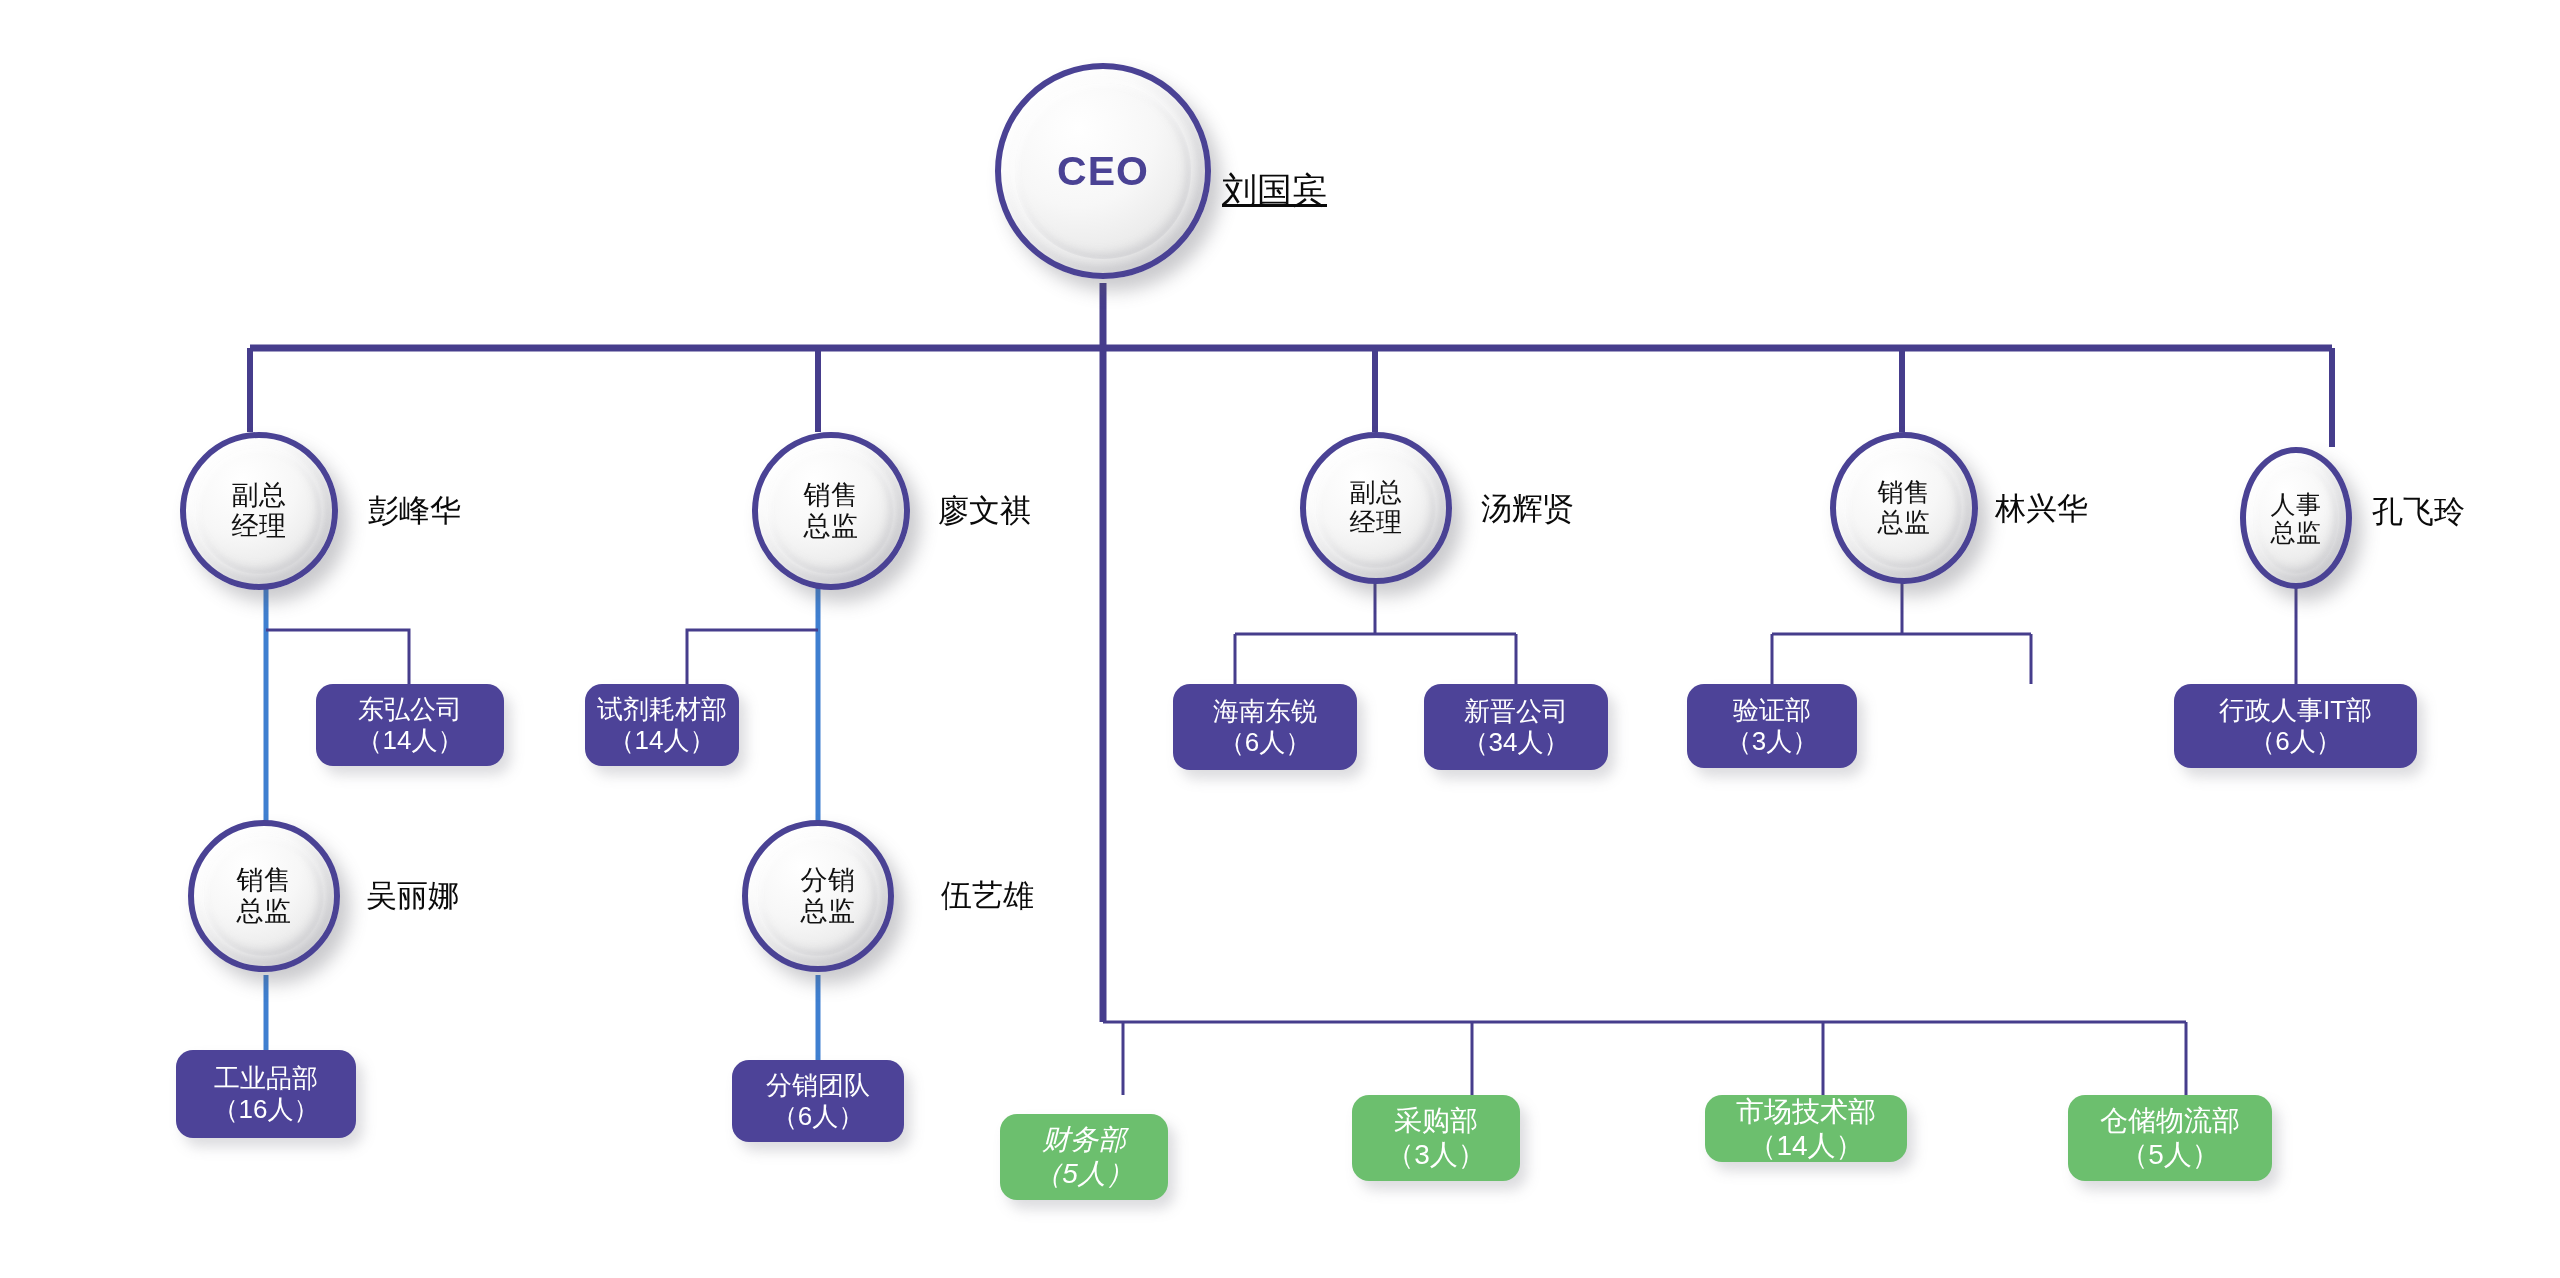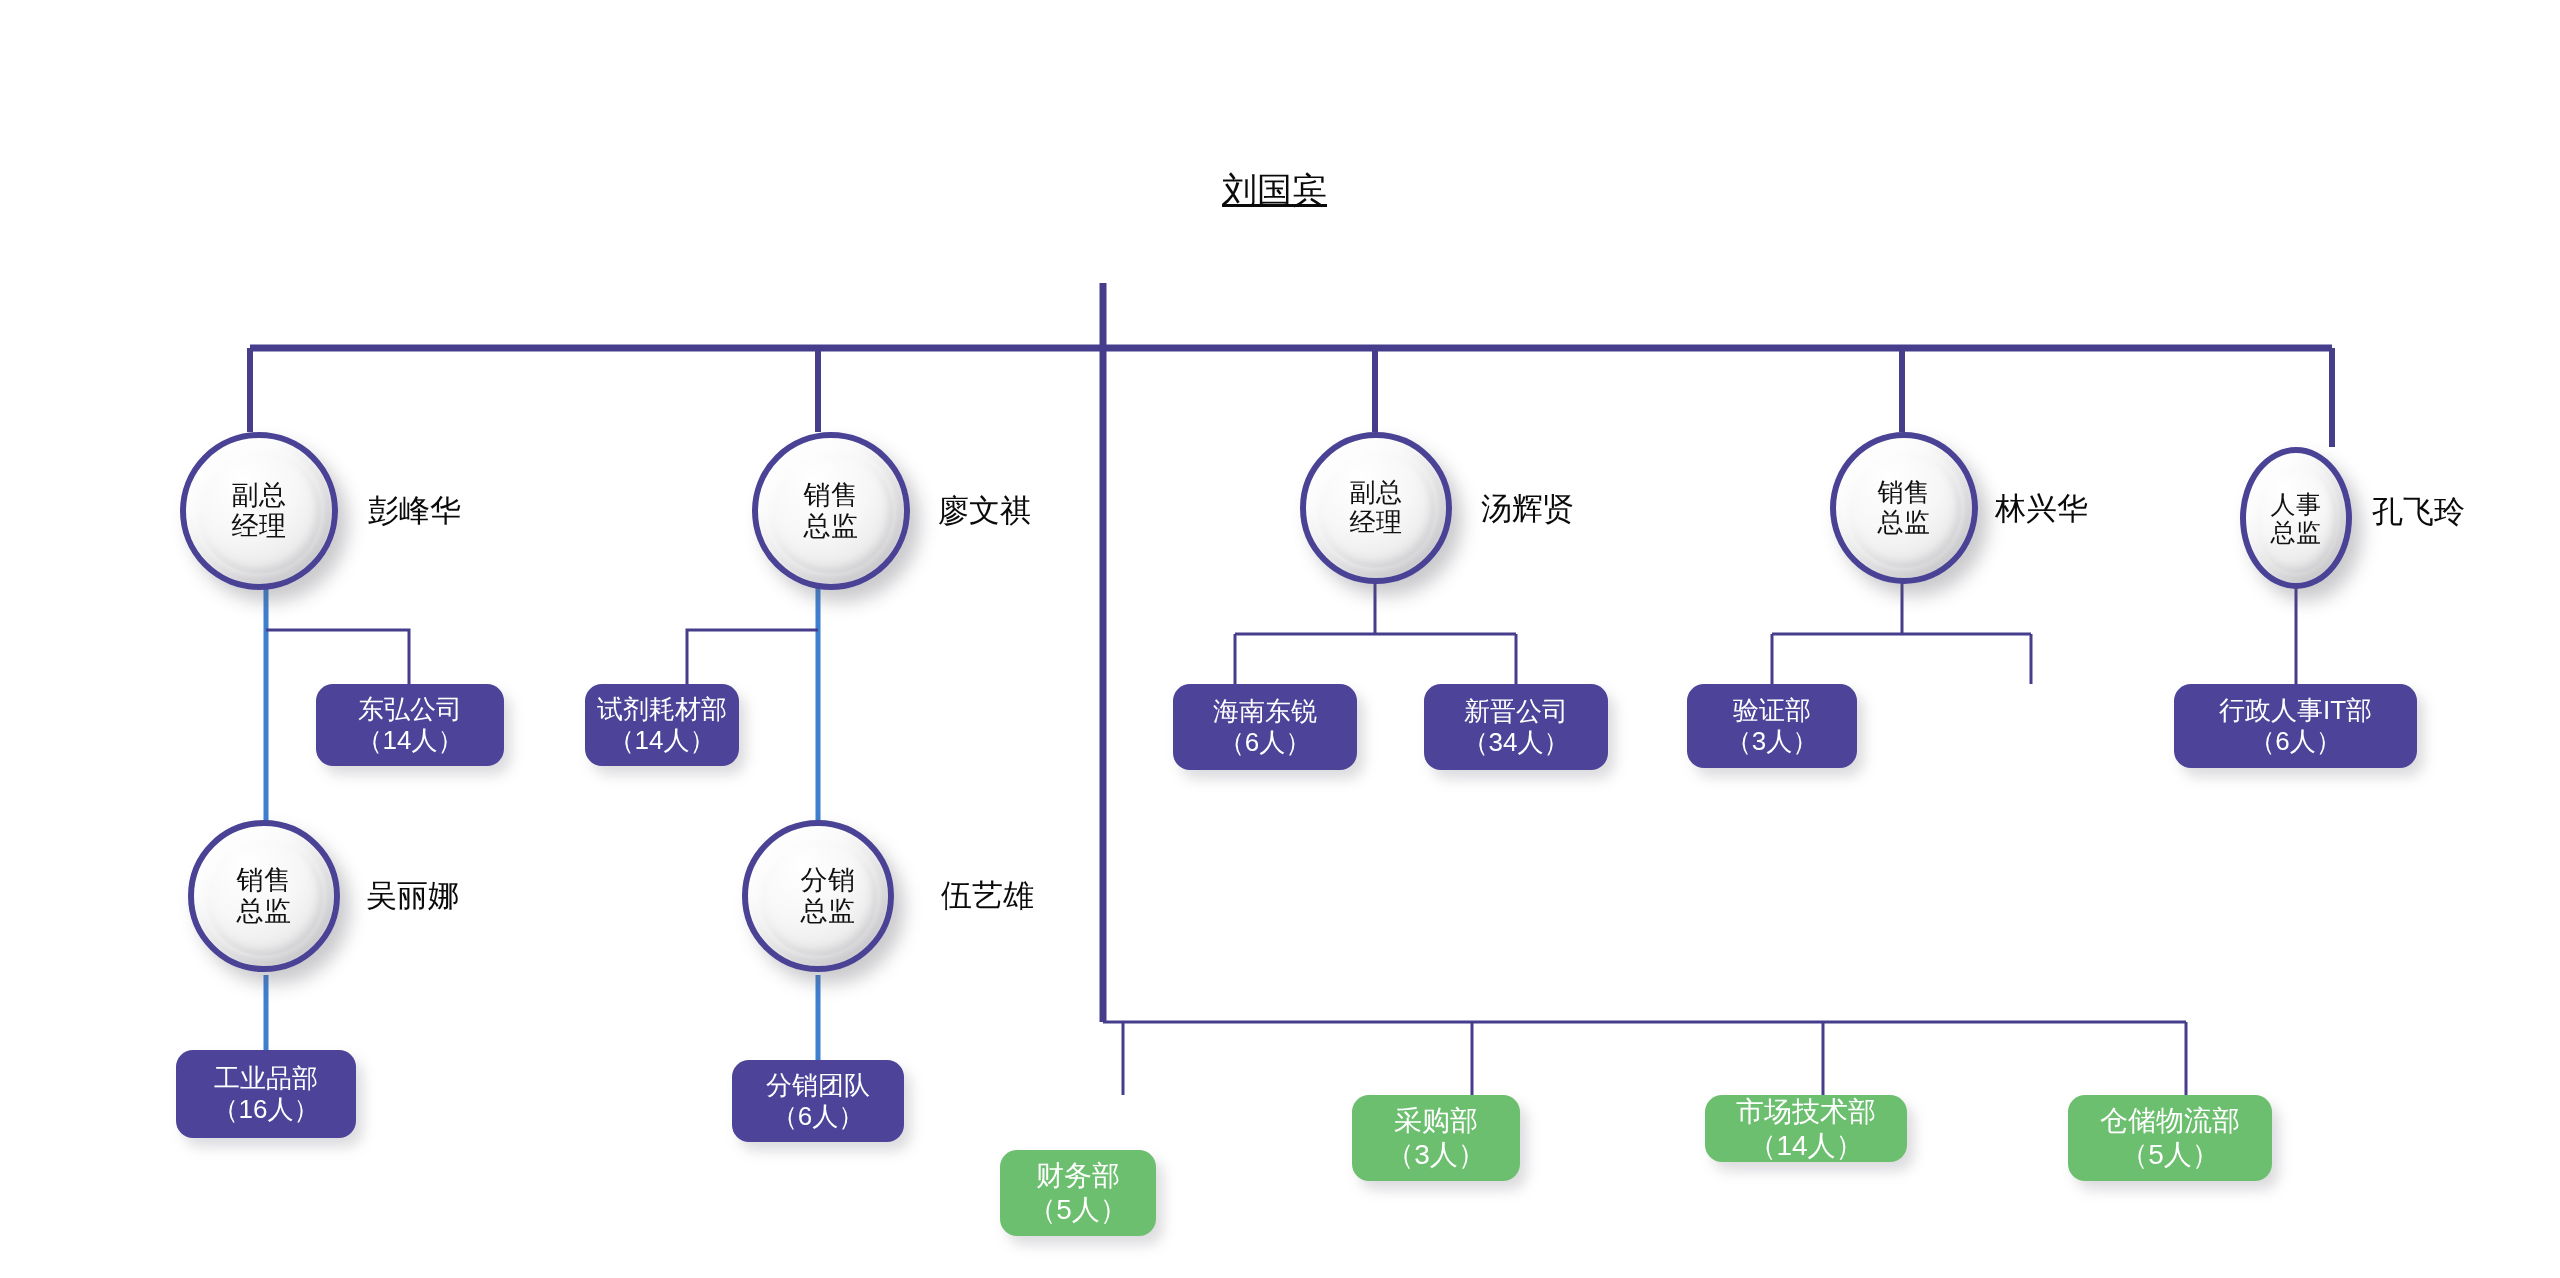--- a/index.html
+++ b/index.html
@@ -163,20 +163,24 @@
 
     <g stroke="#463d8c" fill="none" stroke-width="3" stroke-linecap="butt">
       <path d="M1103 1022 L2186 1022"></path>
       <path d="M1123 1022 L1123 1095"></path>
       <path d="M1472 1022 L1472 1095"></path>
       <path d="M1823 1022 L1823 1095"></path>
       <path d="M2186 1022 L2186 1095"></path>
     </g>
   </svg>
 
+  <div class="node-circle ceo" style="left:995px; top:63px; width:216px; height:216px;">
+    <div class="inner"></div>
+    <div class="label">CEO</div>
+  </div>
   <div class="person-name big" style="left:1222px; top:172px;text-decoration:underline;">刘国宾</div>
 
   <div class="node-circle" style="left:180px; top:432px; width:158px; height:158px;">
     <div class="inner"></div>
     <div class="label" style="font-size:27px;">副总
 经理</div>
   </div>
   <div class="person-name" style="left:368px; top:495px;">彭峰华</div>
 
   <div class="node-circle" style="left:752px; top:432px; width:158px; height:158px;">
@@ -239,21 +243,21 @@
 
   <div class="box purple" style="left:2174px; top:684px; width:243px; height:84px;">行政人事IT部
 （6人）</div>
 
   <div class="box purple" style="left:176px; top:1050px; width:180px; height:88px;">工业品部
 （16人）</div>
 
   <div class="box purple" style="left:732px; top:1060px; width:172px; height:82px;">分销团队
 （6人）</div>
 
-  <div class="box green" style="left:1000px; top:1150px; width:156px; height:86px;">财务部
+  <div class="box green" style="left:1000px; top:1114px; width:168px; height:86px;font-style:italic;">财务部
 （5人）</div>
 
   <div class="box green" style="left:1352px; top:1095px; width:168px; height:86px;">采购部
 （3人）</div>
 
   <div class="box green" style="left:1705px; top:1095px; width:202px; height:67px;">市场技术部
 （14人）</div>
 
   <div class="box green" style="left:2068px; top:1095px; width:204px; height:86px;">仓储物流部
 （5人）</div>

